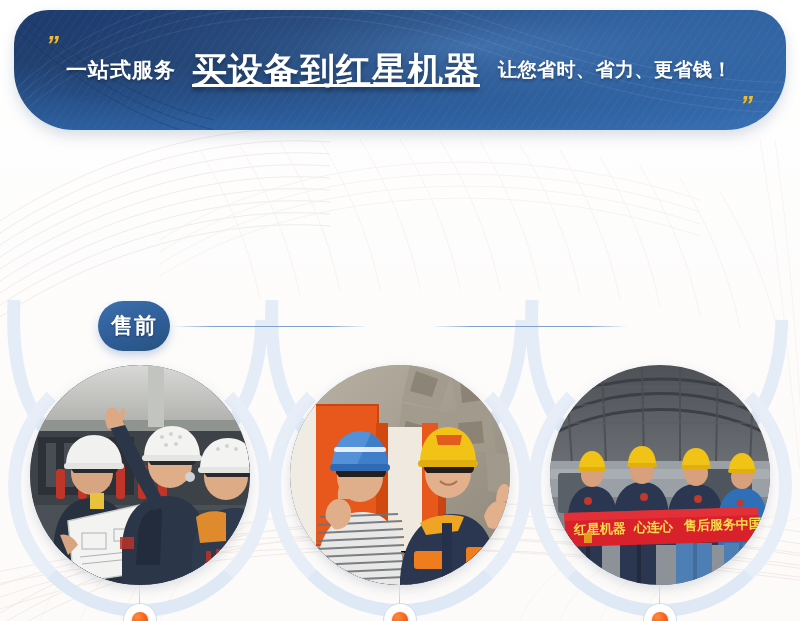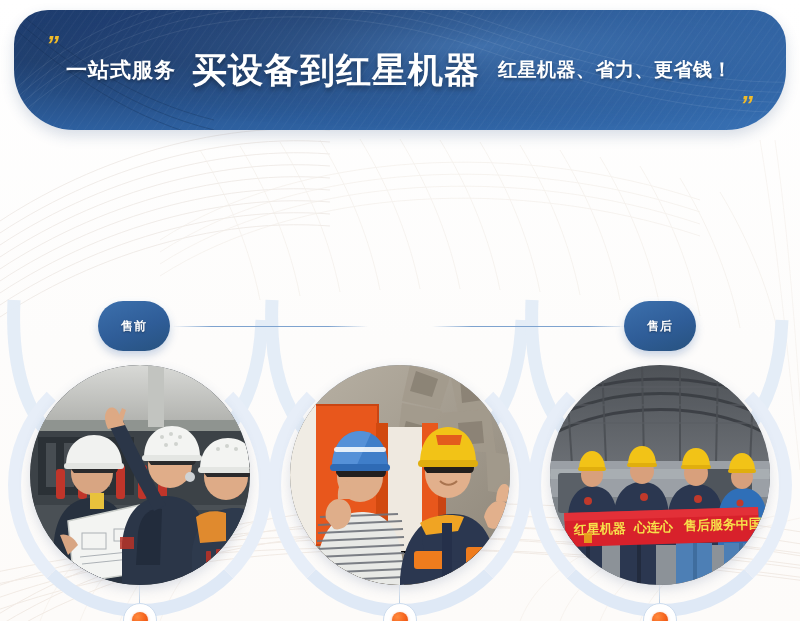--- a/index.html
+++ b/index.html
@@ -40,20 +40,21 @@
 
   .b-pre {
     color:#ffffff; font-size:21px; font-weight:bold; letter-spacing:1px;
     text-shadow:0 2px 3px rgba(0,0,0,.30);
     white-space:nowrap;
   }
   .b-main {
     color:#ffffff; font-size:35px; font-weight:bold; letter-spacing:1px;
     margin-left:16px; white-space:nowrap;
     text-shadow:0 3px 5px rgba(0,0,0,.35);
+    text-decoration:underline;
   }
   .b-post {
     color:#ffffff; font-size:19px; font-weight:bold; letter-spacing:.5px;
     margin-left:18px; white-space:nowrap;
     text-shadow:0 2px 3px rgba(0,0,0,.30);
   }
 
   
   .steps { position:absolute; left:0; top:130px; width:800px; height:491px; }
 
@@ -64,21 +65,21 @@
   .conn-1 { left:172px; width:196px; }
   .conn-2 { left:432px; width:196px; }
 
   .pill {
     position:absolute; top:171px; width:72px; height:50px; border-radius:25px;
     background:linear-gradient(160deg,#3c70ad 0%,#2f5d98 55%,#27527f 100%);
     box-shadow:0 4px 9px rgba(50,90,150,.28), 0 0 0 4px rgba(255,255,255,.55);
     display:flex; align-items:center; justify-content:center;
   }
   .pill span {
-    color:#fff; font-size:12px; font-weight:bold; letter-spacing:1px;
+    color:#fff; font-size:22px; font-weight:bold; letter-spacing:1px;
     text-shadow:0 1px 2px rgba(0,0,0,.35);
   }
 
   .photo-wrap { position:absolute; top:235px; width:220px; height:220px; }
   .halo {
     position:absolute; left:-22px; top:-12px; width:264px; height:264px;
     border-radius:50%;
     border:13px solid #dfe9f6;
     border-top-color:transparent; border-left-color:#e7eef8; border-right-color:#e7eef8;
     filter:blur(.3px);
@@ -217,21 +218,21 @@
         <path d="M-10 -10 C 60 50 120 90 200 110"></path>
       </g>
     </svg>
 
     <div class="q-mark q-tl">”</div>
     <div class="q-mark q-br">”</div>
 
     <div class="banner-inner">
       <div class="b-pre">一站式服务</div>
       <div class="b-main">买设备到红星机器</div>
-      <div class="b-post">红星机器、省力、更省钱！</div>
+      <div class="b-post">让您省时、省力、更省钱！</div>
     </div>
   </div>
 
   <div class="steps">
 
     <div class="connector conn-1"></div>
     <div class="connector conn-2"></div>
 
     <div class="pill" style="left:98px">
       <span>售前</span>
@@ -426,23 +427,20 @@
           </g>
         </svg>
       </div>
     </div>
 
     <div class="stem" style="left:399px"></div>
     <div class="dot-ring" style="left:383px">
       <div class="dot"></div>
     </div>
 
-    <div class="pill" style="left:624px">
-      <span>售后</span>
-    </div>
 
     <div class="photo-wrap" style="left:550px">
       <div class="halo"></div>
       <div class="photo">
         <svg viewBox="0 0 220 220">
           <defs>
             <clipPath id="c3">
                 <circle cx="110" cy="110" r="110"></circle>
               </clipPath>
             <linearGradient id="shed" x1="0" y1="0" x2="0" y2="1">

